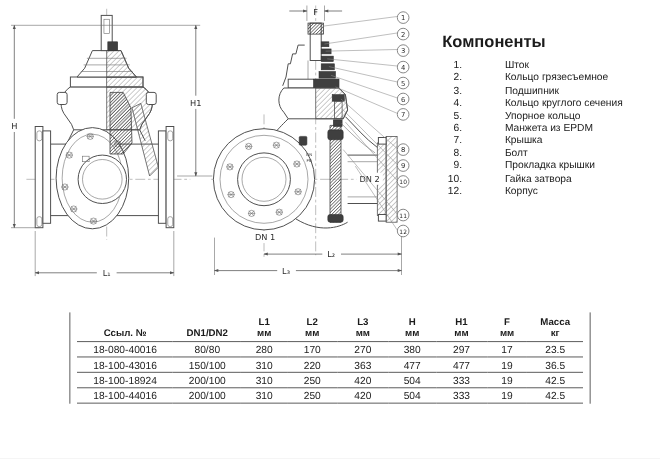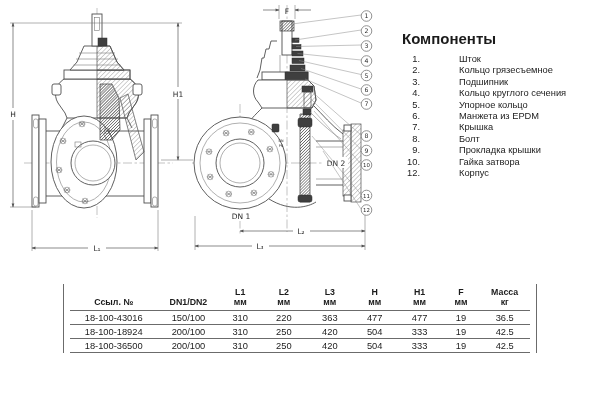--- a/index.html
+++ b/index.html
@@ -371,20 +371,31 @@
               <div>мм</div>
             </th>
             <th>
               <div>Масса</div>
               <div>кг</div>
             </th>
           </tr>
         </thead>
       <tbody>
           <tr>
+            <td>18-080-40016</td>
+            <td>80/80</td>
+            <td>280</td>
+            <td>170</td>
+            <td>270</td>
+            <td>380</td>
+            <td>297</td>
+            <td>17</td>
+            <td>23.5</td>
+          </tr>
+          <tr>
             <td>18-100-43016</td>
             <td>150/100</td>
             <td>310</td>
             <td>220</td>
             <td>363</td>
             <td>477</td>
             <td>477</td>
             <td>19</td>
             <td>36.5</td>
           </tr>
@@ -393,21 +404,21 @@
             <td>200/100</td>
             <td>310</td>
             <td>250</td>
             <td>420</td>
             <td>504</td>
             <td>333</td>
             <td>19</td>
             <td>42.5</td>
           </tr>
           <tr>
-            <td>18-100-36500</td>
+            <td>18-100-44016</td>
             <td>200/100</td>
             <td>310</td>
             <td>250</td>
             <td>420</td>
             <td>504</td>
             <td>333</td>
             <td>19</td>
             <td>42.5</td>
           </tr>
         </tbody>

